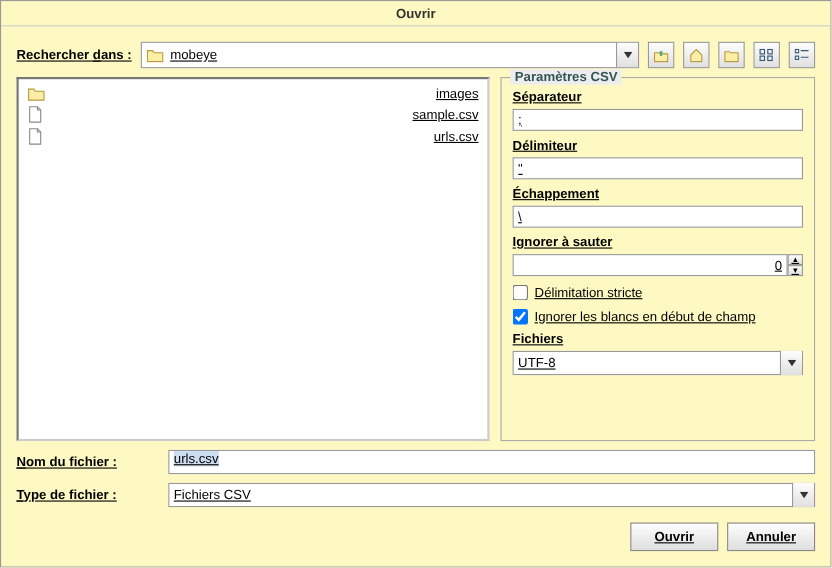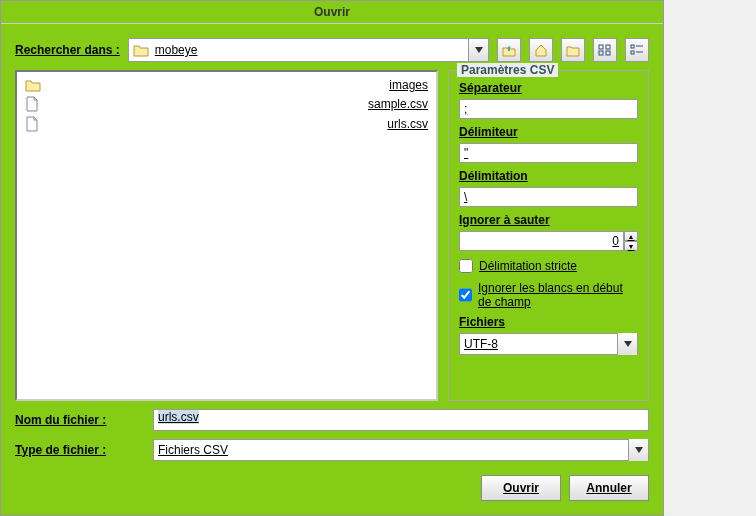--- a/index.html
+++ b/index.html
@@ -1,17 +1,17 @@
 <!DOCTYPE html>
 <html><head>
 <meta charset="utf-8">
 <style>
 * { box-sizing: border-box; margin: 0; padding: 0; font-family: sans-serif; font-size: 12px; }
 body { background: #f0f0f0; width: 756px; height: 516px; overflow: hidden; }
-.window { border: 1px solid #999; background: #84cc16; width: 664px; height: 516px; display: flex; flex-direction: column; }
+.window { border: 1px solid #999; background: #fef9c3; width: 756px; height: 516px; display: flex; flex-direction: column; }
 .titlebar { text-align: center; padding: 4px 0; font-weight: bold; color: #333; border-bottom: 1px solid #ccc; }
 .content { padding: 14px; flex: 1; display: flex; flex-direction: column; gap: 8px; text-decoration: underline; }
 .row { display: flex; align-items: center; gap: 8px; }
 .label { font-weight: bold; white-space: nowrap; }
 .underline { text-decoration: underline; }
 .dropdown { flex: 1; display: flex; align-items: center; background: #fff; border: 1px solid #999; height: 24px; padding: 0 4px; position: relative; }
 .dropdown-icon { width: 16px; height: 14px; margin-right: 6px; }
 .dropdown-arrow { width: 20px; height: 22px; border-left: 1px solid #999; display: flex; align-items: center; justify-content: center; margin-left: auto; margin-right: -4px; background: linear-gradient(#fdfdfd,#e0e0e0); cursor: pointer; }
 .toolbar-btn { width: 24px; height: 24px; border: 1px solid #999; background: linear-gradient(#fdfdfd,#e0e0e0); display: flex; align-items: center; justify-content: center; cursor: pointer; }
 .main-row { display: flex; gap: 10px; flex: 1; min-height: 0; }
@@ -123,21 +123,21 @@
 
       <div class="fieldset">
         <span class="fieldset-legend">Paramètres CSV</span>
 
         <span class="field-label">Séparateur</span>
         <input class="text-input" value=";" style="">
 
         <span class="field-label">Délimiteur</span>
         <input class="text-input" value="&quot;" style="">
 
-        <span class="field-label">Délimitation</span>
+        <span class="field-label">Échappement</span>
         <input class="text-input" value="\" style="">
 
         <span class="field-label">Ignorer à sauter</span>
         <div class="spinner-row">
           <input class="spinner-input" value="0" style="">
           <div class="spinner-btns">
             <div class="spinner-btn">▲</div>
             <div class="spinner-btn">▼</div>
           </div>
         </div>

